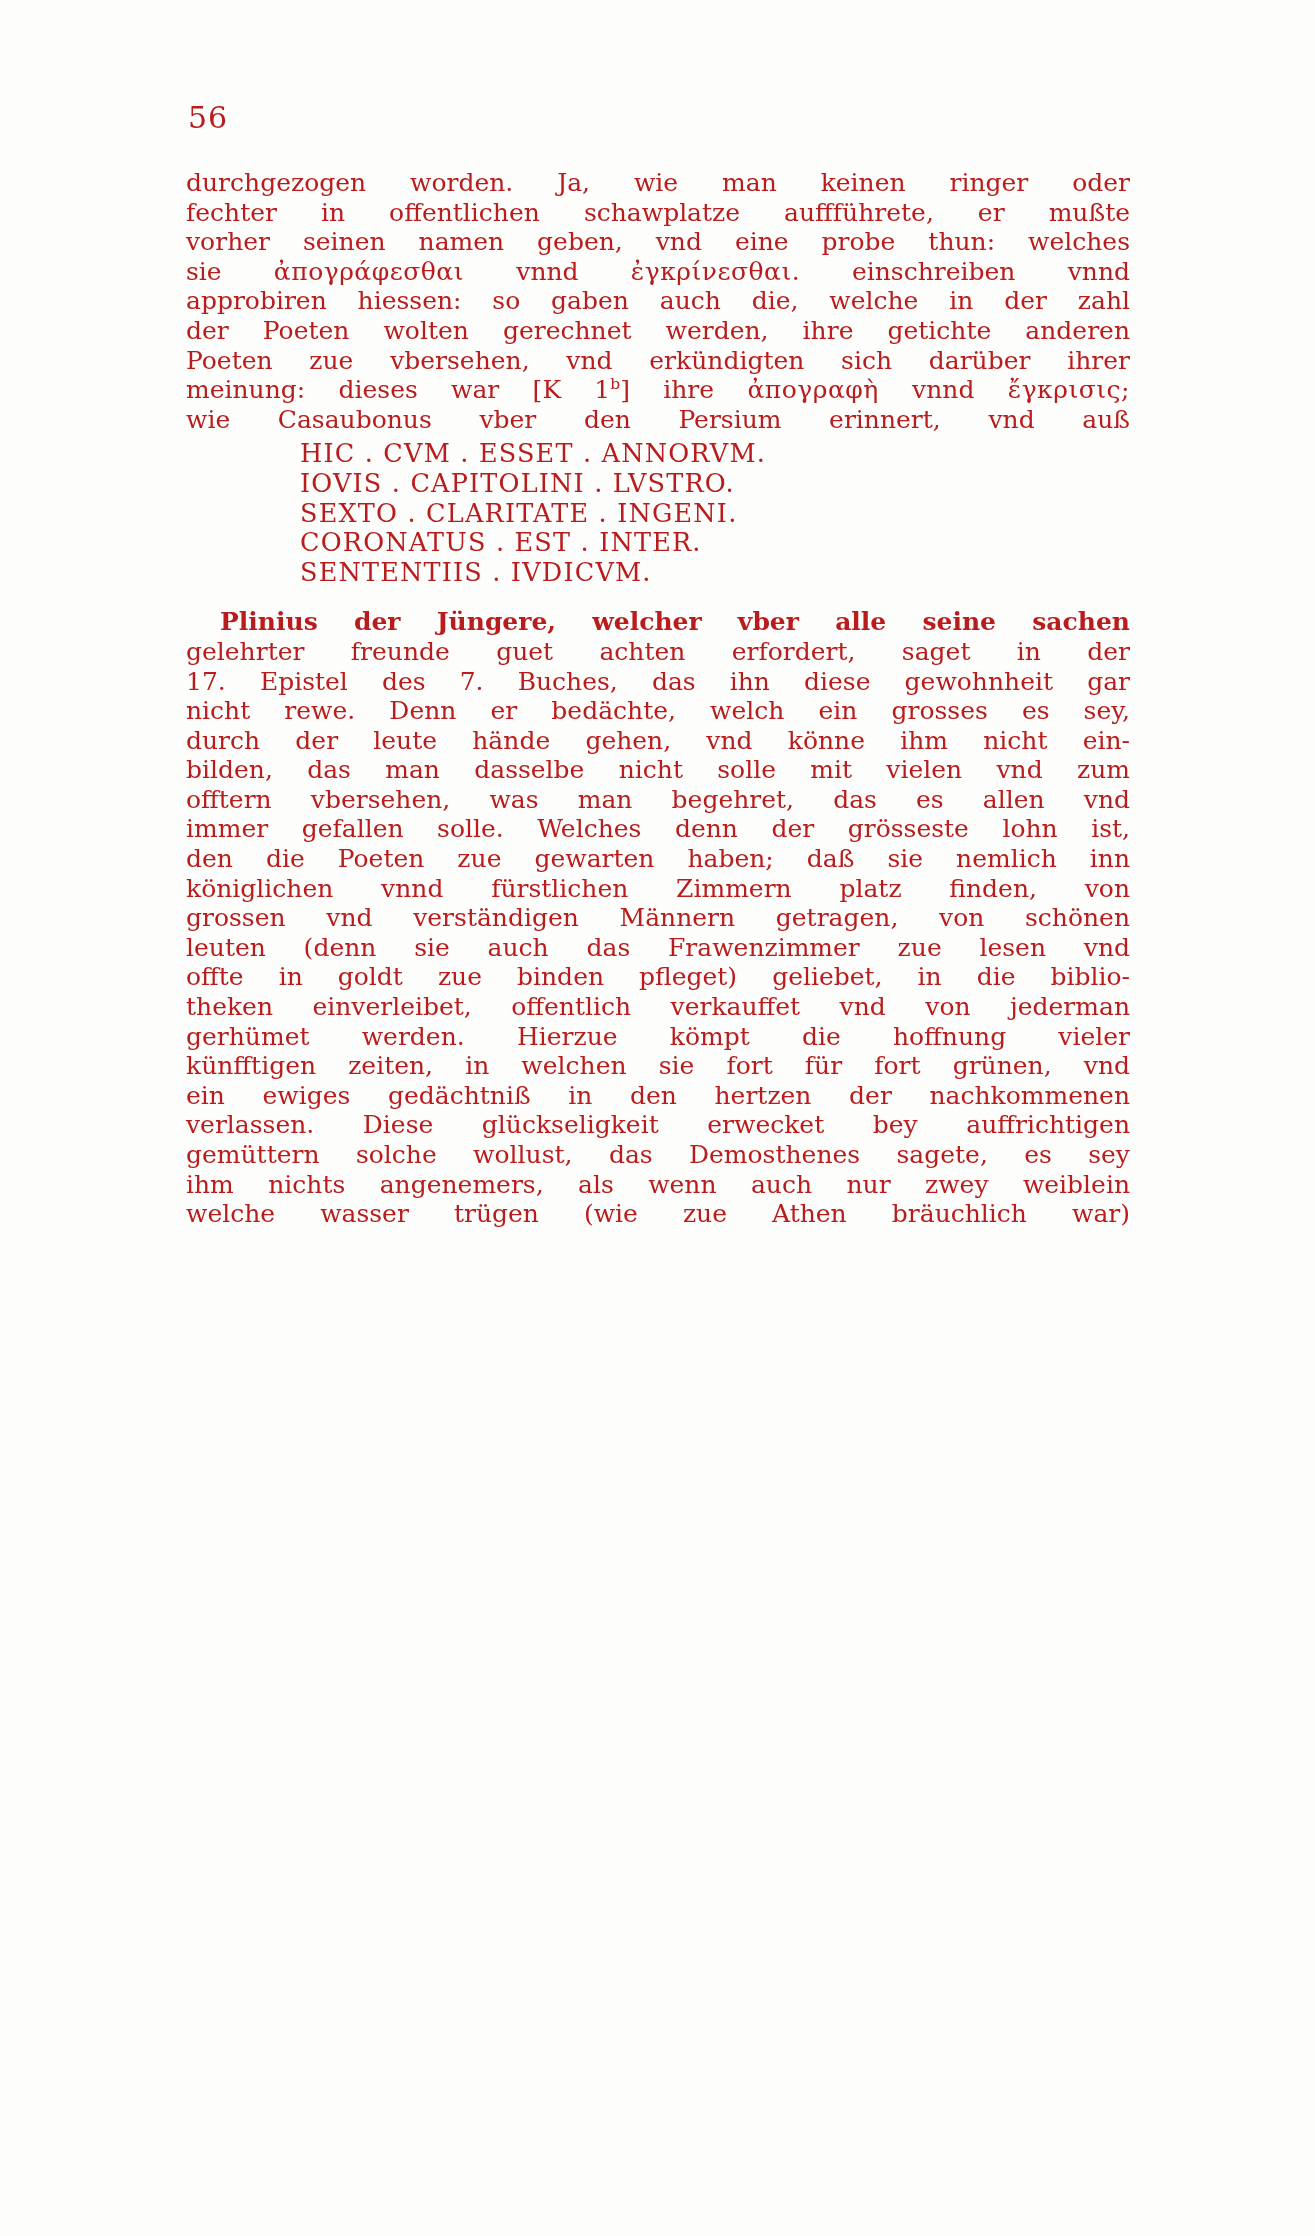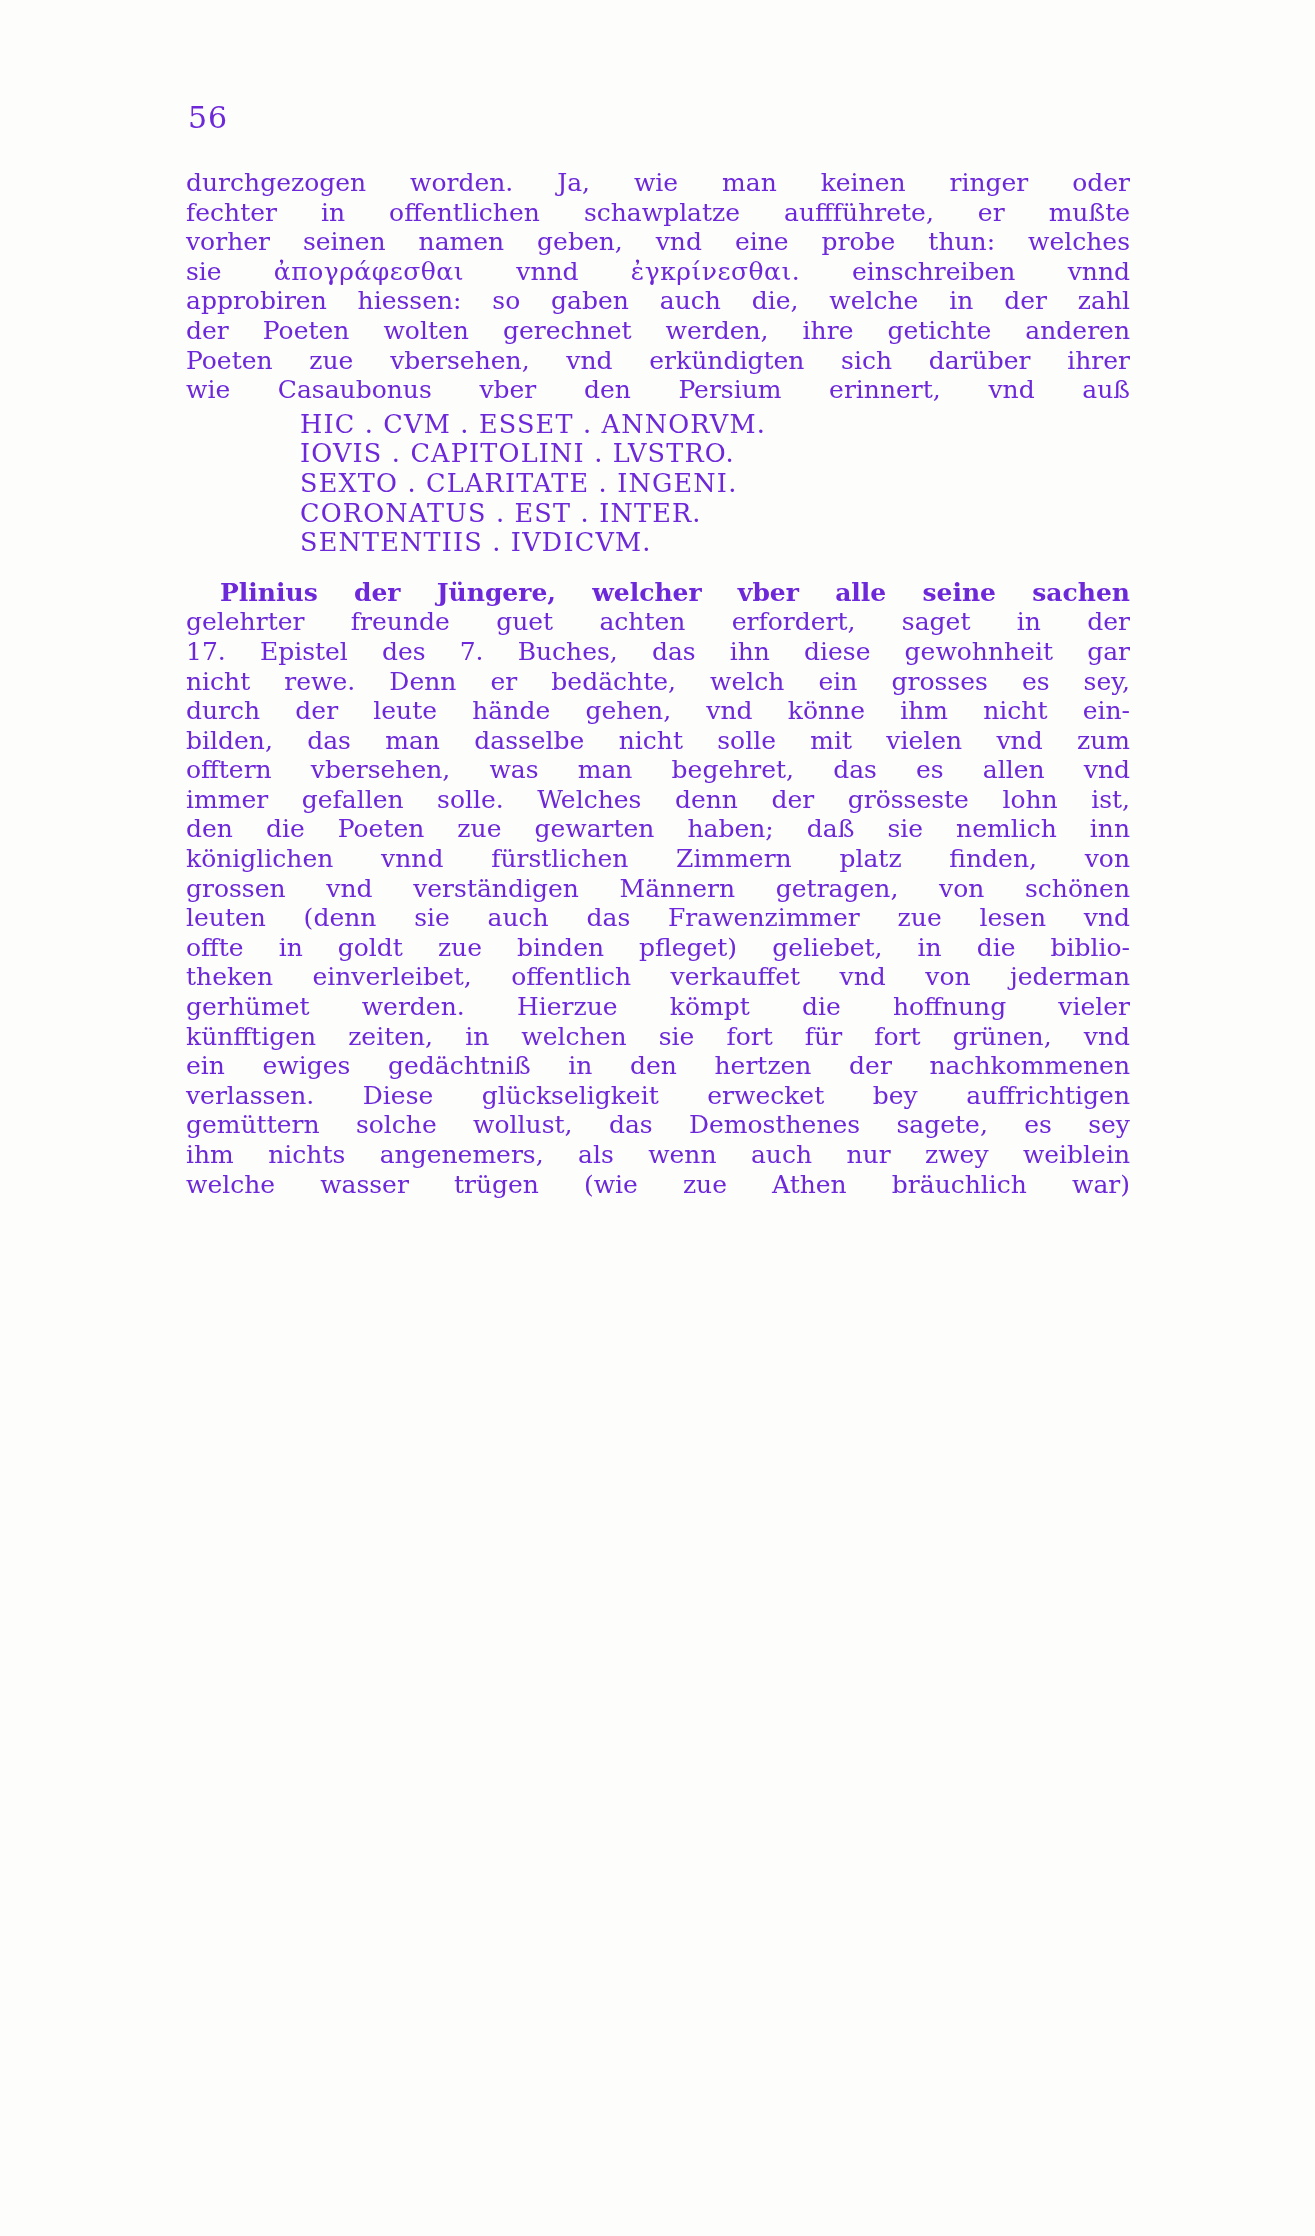--- a/index.html
+++ b/index.html
@@ -6,21 +6,21 @@
   html, body { margin: 0; padding: 0; }
   body {
     width: 1315px; height: 2236px;
     background: #e9e7e2;
     font-family: "DejaVu Serif", "Liberation Serif", serif;
   }
   .page {
     position: relative;
     width: 1315px; height: 2236px;
     background: #fdfdfb;
-    color: #6d28d9;
+    color: #b91c1c;
     overflow: hidden;
   }
   .page-number {
     position: absolute;
     left: 188px; top: 100px;
     font-size: 30px;
     letter-spacing: 1px;
   }
   .text-block {
     position: absolute;
@@ -60,20 +60,21 @@
   <main class="text-block">
 
     <section class="para">
       <div class="line">durchgezogen worden. Ja, wie man keinen ringer oder</div>
       <div class="line">fechter in offentlichen schawplatze auffführete, er mußte</div>
       <div class="line">vorher seinen namen geben, vnd eine probe thun: welches</div>
       <div class="line"><span>sie </span><span class="greek">ἀπογράφεσθαι</span><span> vnnd </span><span class="greek">ἐγκρίνεσθαι</span><span>. einschreiben vnnd</span></div>
       <div class="line">approbiren hiessen: so gaben auch die, welche in der zahl</div>
       <div class="line">der Poeten wolten gerechnet werden, ihre getichte anderen</div>
       <div class="line">Poeten zue vbersehen, vnd erkündigten sich darüber ihrer</div>
+      <div class="line"><span>meinung: dieses war [K 1</span><sup class="sup">b</sup><span>] ihre </span><span class="greek">ἀπογραφὴ</span><span> vnnd </span><span class="greek">ἔγκρισις;</span></div>
       <div class="line">wie Casaubonus vber den Persium erinnert, vnd auß</div>
     </section>
 
     <section class="inscription">
       <div class="iline">HIC . CVM . ESSET . ANNORVM.</div>
       <div class="iline">IOVIS . CAPITOLINI . LVSTRO.</div>
       <div class="iline">SEXTO . CLARITATE . INGENI.</div>
       <div class="iline">CORONATUS . EST . INTER.</div>
       <div class="iline">SENTENTIIS . IVDICVM.</div>
     </section>

